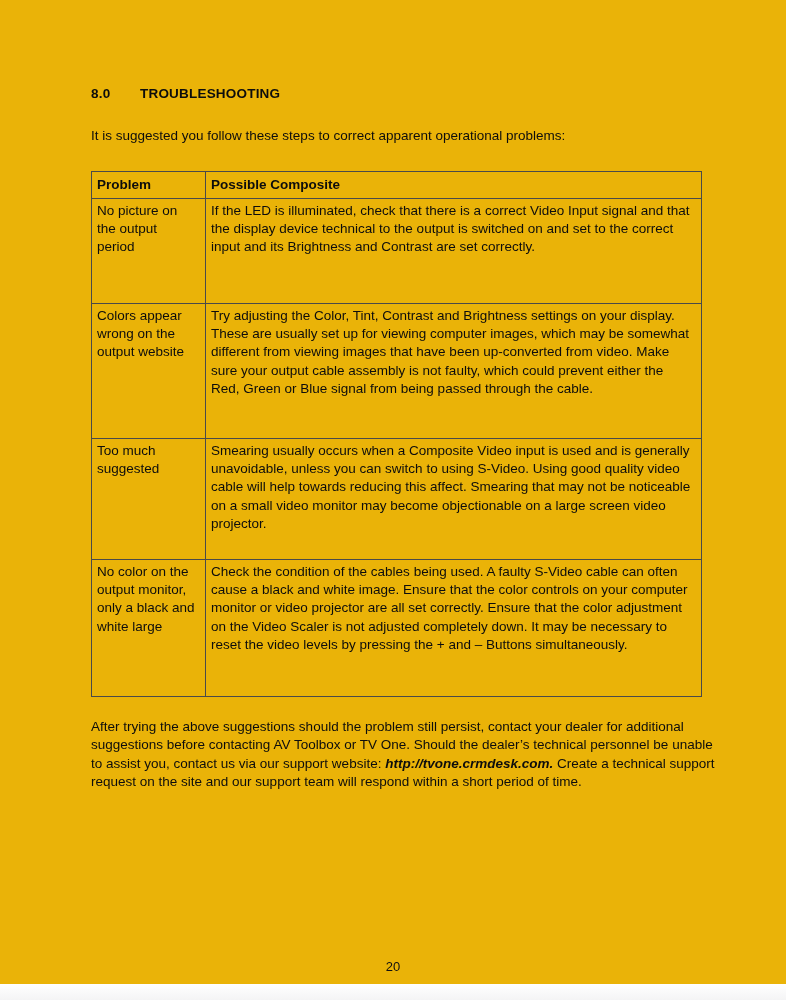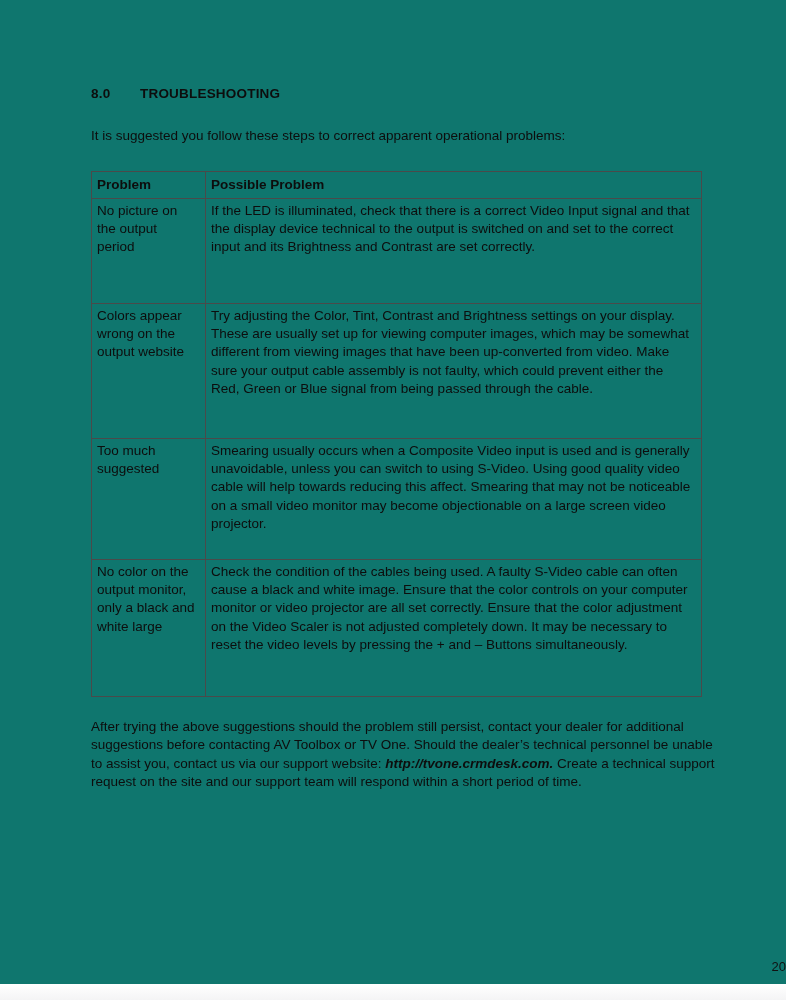--- a/index.html
+++ b/index.html
@@ -6,21 +6,21 @@
   html, body { background: #ffffff; }
   body {
     width: 786px; height: 1000px;
     font-family: "Liberation Sans", sans-serif;
     color: #0d0d0d;
     position: relative;
     overflow: hidden;
   }
   .page {
     position: absolute; inset: 0;
-    background: #0f766e;
+    background: #eab308;
     padding: 86px 60px 0 91px;
   }
   .heading {
     font-size: 13.5px;
     font-weight: bold;
     letter-spacing: 0.2px;
     white-space: nowrap;
   }
   .heading .section-num {
     display: inline-block;
@@ -63,21 +63,21 @@
   }
   .closing .url {
     font-weight: bold;
     font-style: italic;
     margin-top: 29px;
   }
   .page-number {
     position: absolute;
     bottom: 26px; left: 0;
     width: 100%;
-    text-align: right;
+    text-align: center;
     font-size: 13px;
     color: #111111;
   }
   .bottom-band {
     position: absolute;
     bottom: 0; left: 0;
     width: 100%; height: 16px;
     background: linear-gradient(to bottom, #ffffff, #f4f4f5);
   }
 </style>
@@ -89,21 +89,21 @@
   <div class="heading">
     <span class="section-num">8.0</span><span>TROUBLESHOOTING</span>
   </div>
 
   <p class="intro">It is suggested you follow these steps to correct apparent operational problems:</p>
 
   <table class="trouble-table">
     <thead>
       <tr>
         <th class="col-problem">Problem</th>
-        <th>Possible Problem</th>
+        <th>Possible Composite</th>
       </tr>
     </thead>
     <tbody>
 
     <tr>
         <td class="col-problem">No picture on the output period</td>
         <td>If the LED is illuminated, check that there is a correct Video Input signal and that the display device technical to the output is switched on and set to the correct input and its Brightness and Contrast are set correctly.</td>
       </tr>
         <tr>
         <td class="col-problem">Colors appear wrong on the output website</td>

